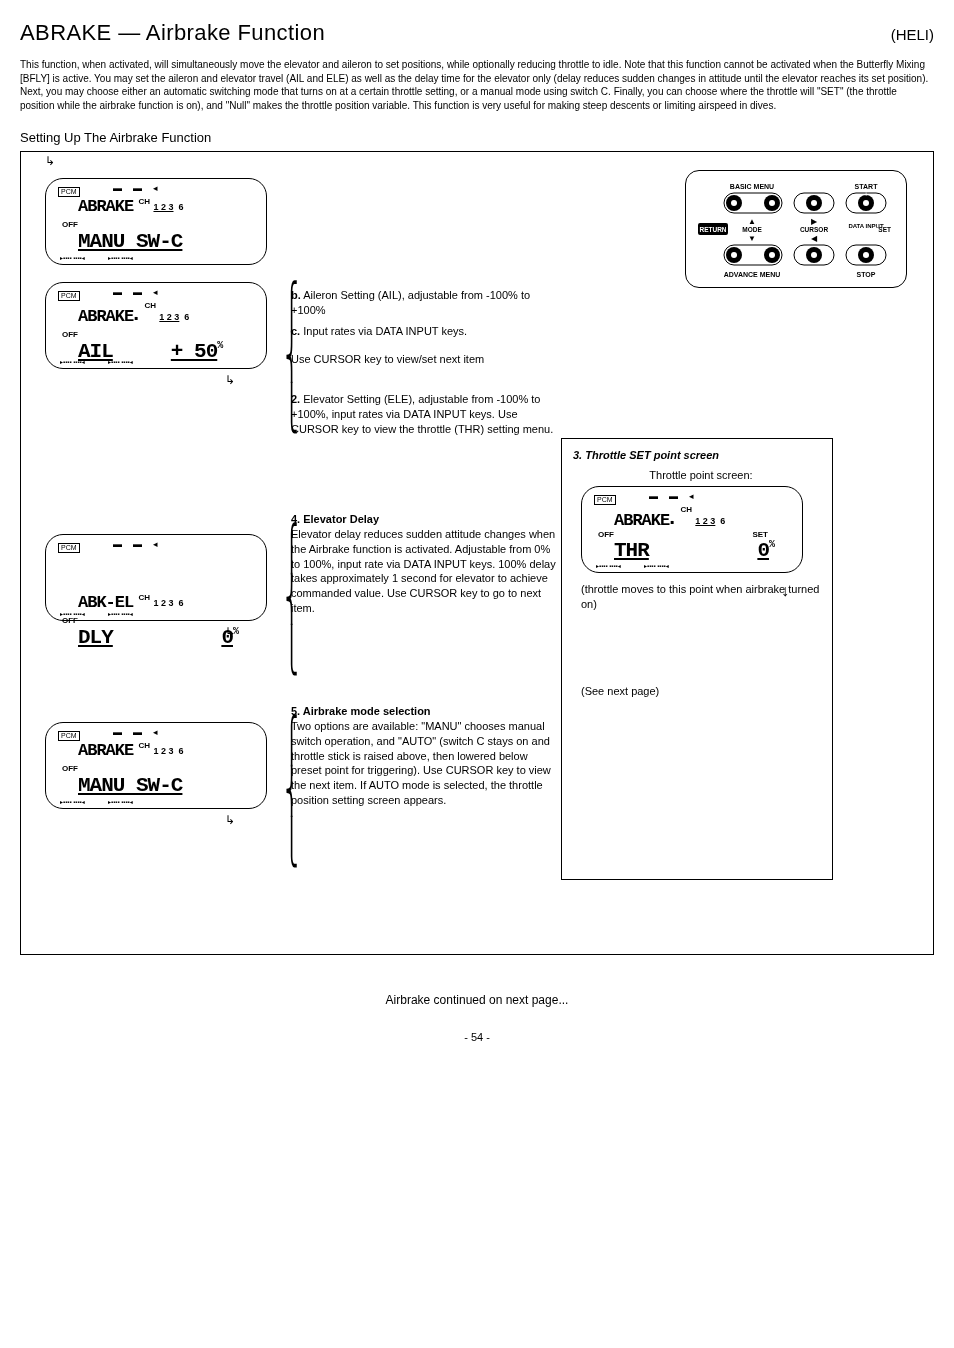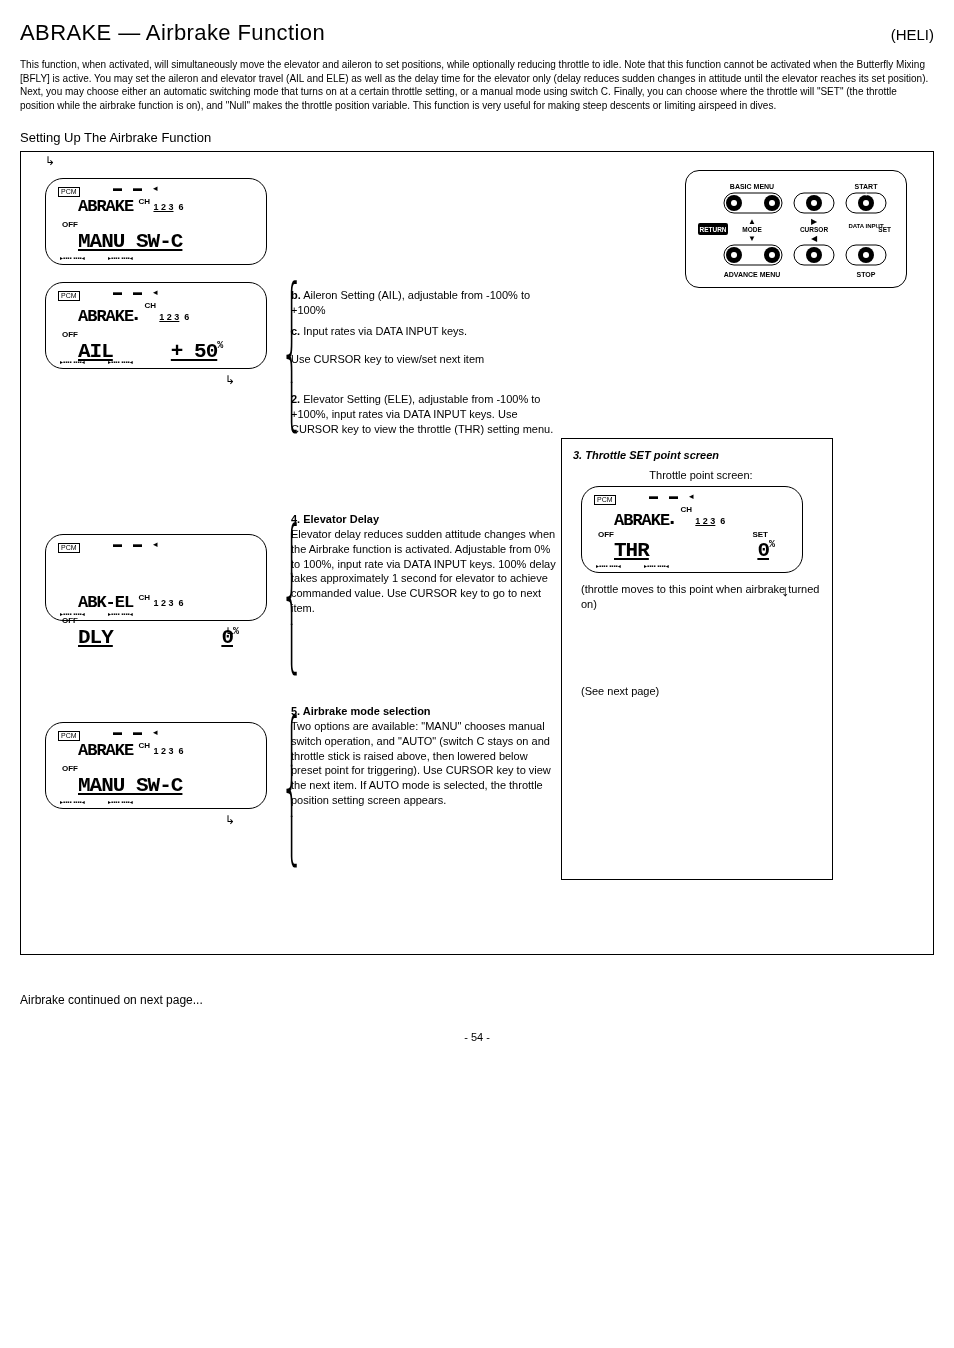--- a/index.html
+++ b/index.html
@@ -39,21 +39,21 @@
   .row2 .ul{text-decoration:underline;}
   .pct{font-size:10px;font-weight:bold;}
   .lcd-bars{position:absolute;bottom:3px;left:14px;right:14px;font-size:6px;letter-spacing:0;}
   .col-left{position:absolute;left:24px;}
   .annot{font-size:11px;line-height:1.35;}
   
   .keypad{position:absolute;right:26px;top:18px;border:1.5px solid #000;border-radius:14px;padding:8px 10px 4px;width:200px;background:#fff;}
   .kp-svg{display:block;}
   .cs-pos{position:absolute;}
   
-  .bottom-link{font-size:12px;margin-top:38px;}
+  .bottom-link{text-align:center;font-size:12px;margin-top:38px;}
   .footer{text-align:center;font-size:11px;margin-top:24px;}
 </style>
 </head>
 <body>
 
 <div class="header-row">
   <div class="header-title">ABRAKE — Airbrake Function</div>
   <div class="header-right">(HELI)</div>
 </div>
 

